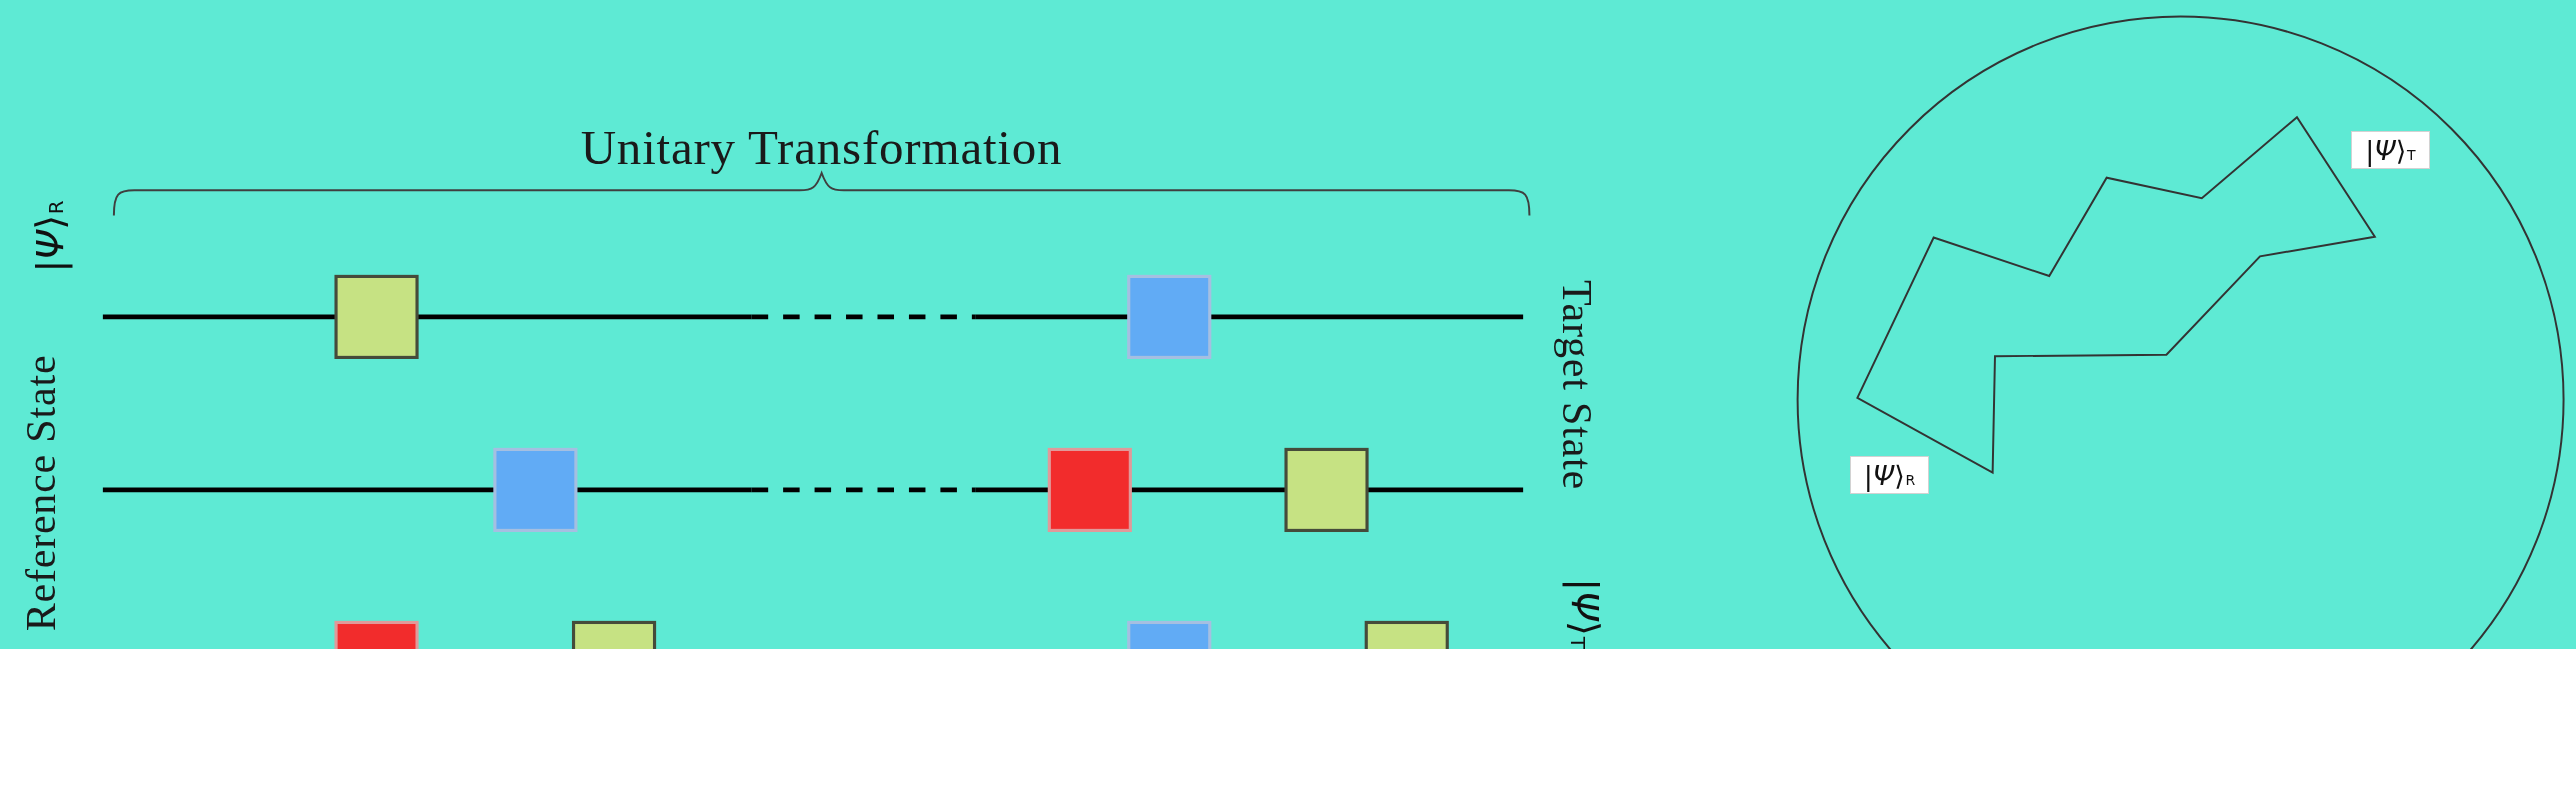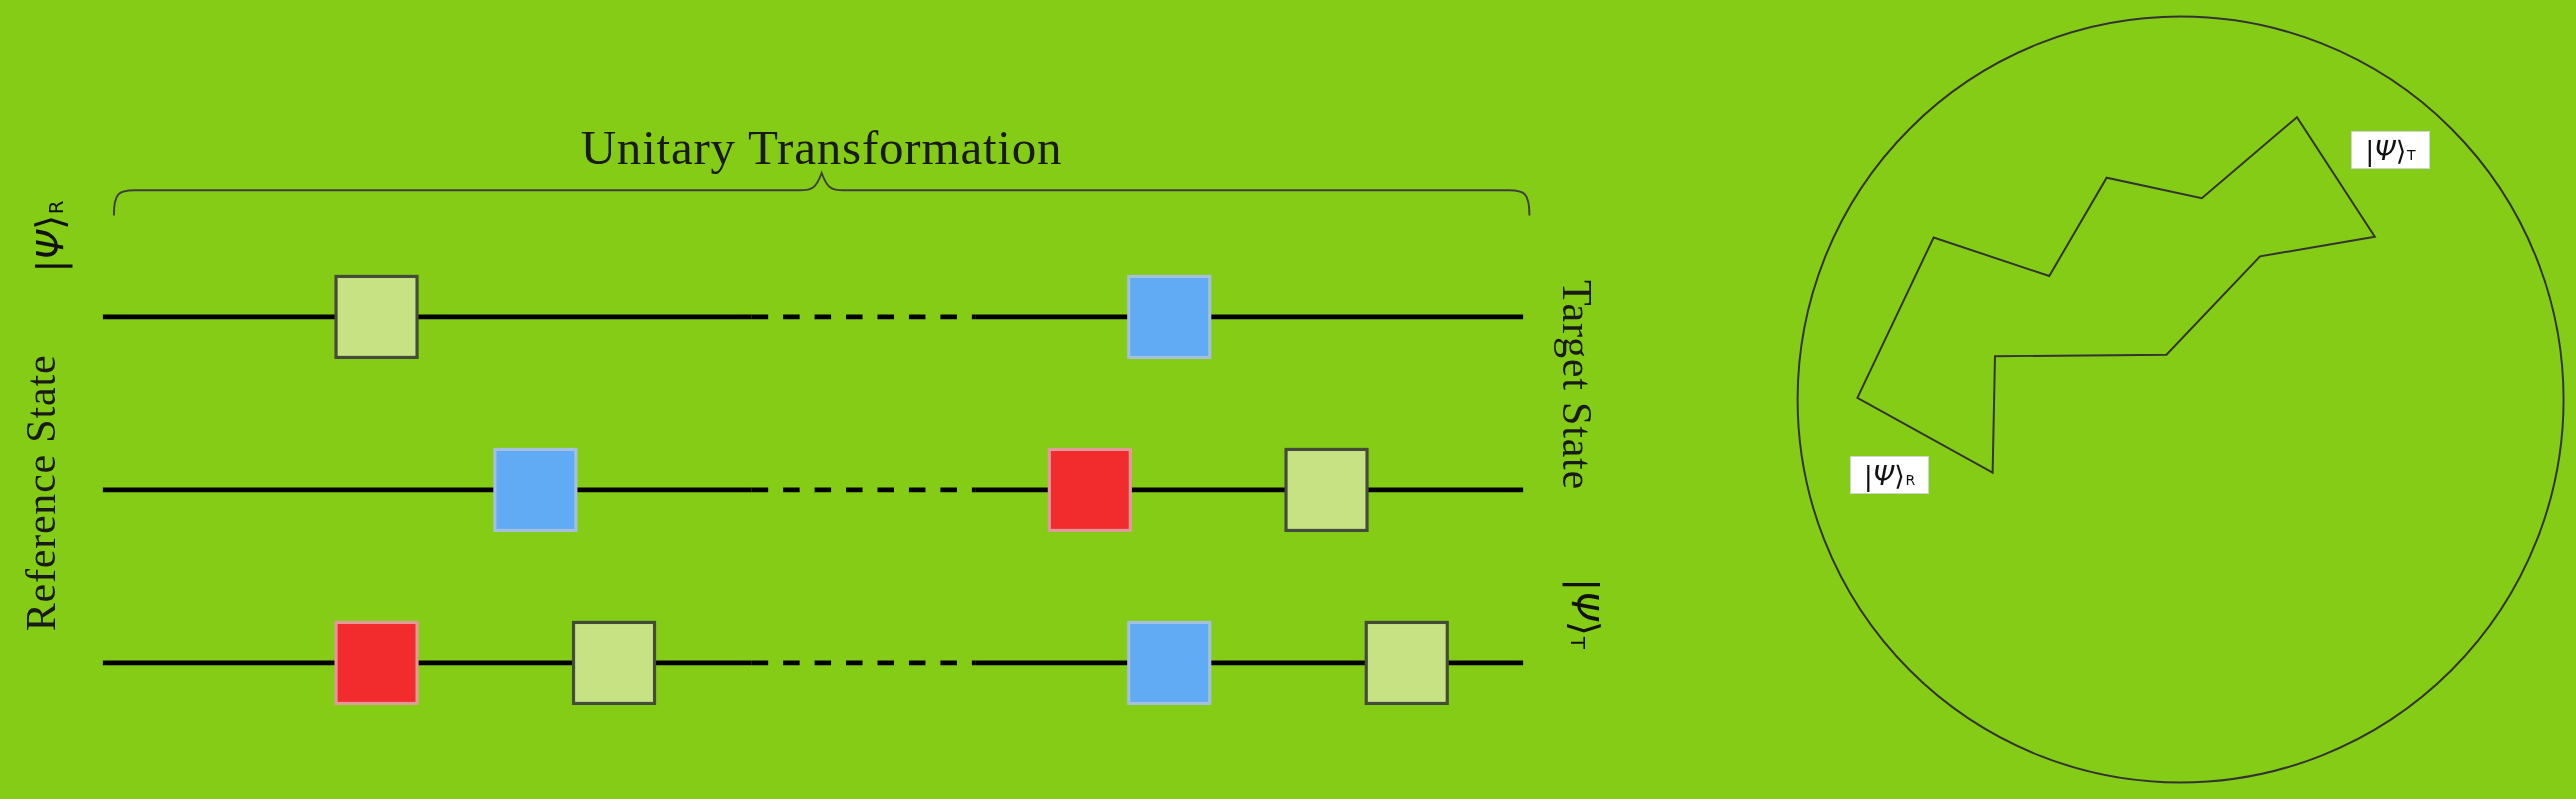--- a/index.html
+++ b/index.html
@@ -1,20 +1,20 @@
 <!DOCTYPE html>
 <html style="font-size:12.6px"><head>
 <meta charset="utf-8">
 <style>
   html, body { margin: 0; padding: 0; background: #ffffff; }
   #canvas {
     position: relative;
     width: 2576px;
-    height: 799px;
-    background: #84cc16;
+    height: 649px;
+    background: #5eead4;
     font-family: "Liberation Serif", serif;
     overflow: hidden;
   }
   #diagram-svg { position: absolute; left: 0; top: 0; }
 
   .label { position: absolute; color: #1a1a1a; white-space: nowrap; }
 
   .title-label {
     left: 546px; top: 115px; width: 551px; height: 66px;
     font-size: 49px; text-align: center; line-height: 66px;

